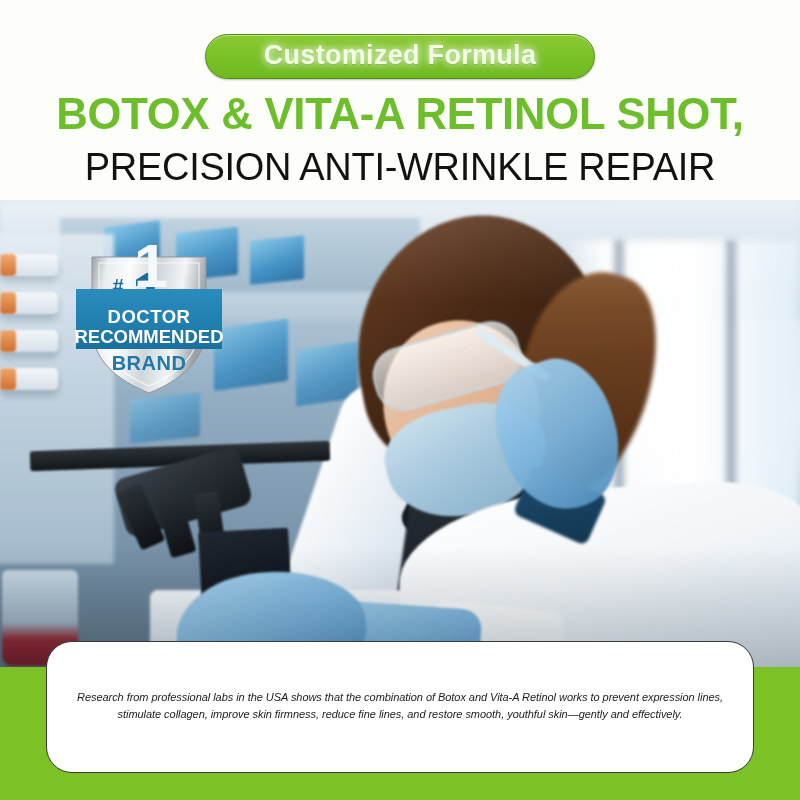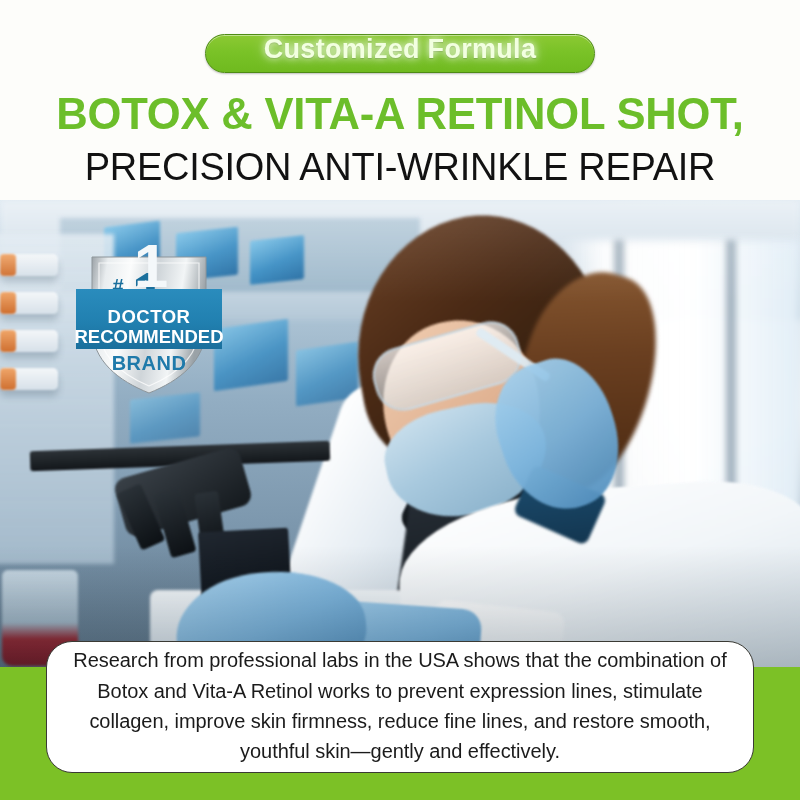--- a/index.html
+++ b/index.html
@@ -35,21 +35,21 @@
   .pill-wrap {
     position: absolute;
     left: 0;
     top: 34px;
     width: 800px;
     text-align: center;
   }
   .pill {
     display: inline-block;
     box-sizing: border-box;
-    padding: 1px 58px 9px 58px;
+    padding: 7px 58px 9px 58px;
     border-radius: 26px;
     background: linear-gradient(180deg, #8cc933 0%, #7ac227 45%, #6fba1f 100%);
     border: 1.5px solid #4e8c14;
     box-shadow: inset 0 1px 0 rgba(255,255,255,.45),
                 0 1px 2px rgba(0,0,0,.25);
     color: #f2ffe0;
     font-size: 27px;
     font-weight: bold;
     letter-spacing: .3px;
     line-height: 1;
@@ -362,24 +362,25 @@
     border: 1.5px solid #3a3a34;
     border-radius: 26px;
     z-index: 3;
     display: flex;
     align-items: center;
     justify-content: center;
     padding: 6px 22px 8px 22px;
   }
   .caption-text {
     color: #1b1b1b;
-    font-size: 20px;
+    font-size: 11px;
     line-height: 1.52;
     text-align: center;
     letter-spacing: -0.05px;
+    font-style: italic;
   }
 </style>
 </head>
 <body>
 
 <div class="banner">
 
   <div class="header">
 
     <div class="pill-wrap">

